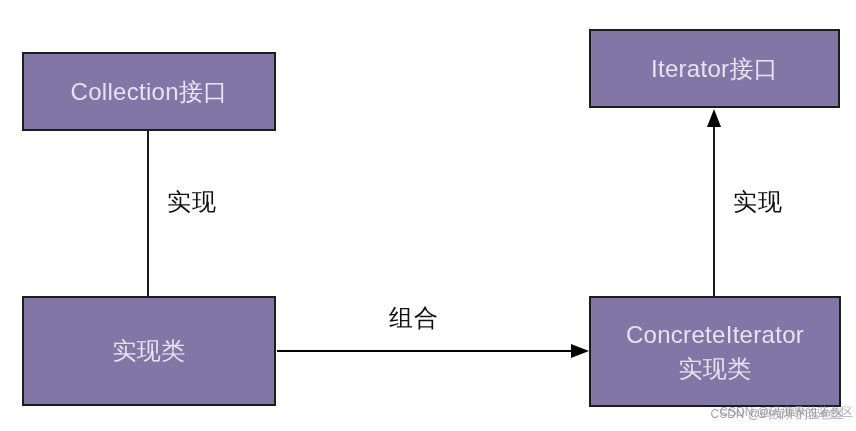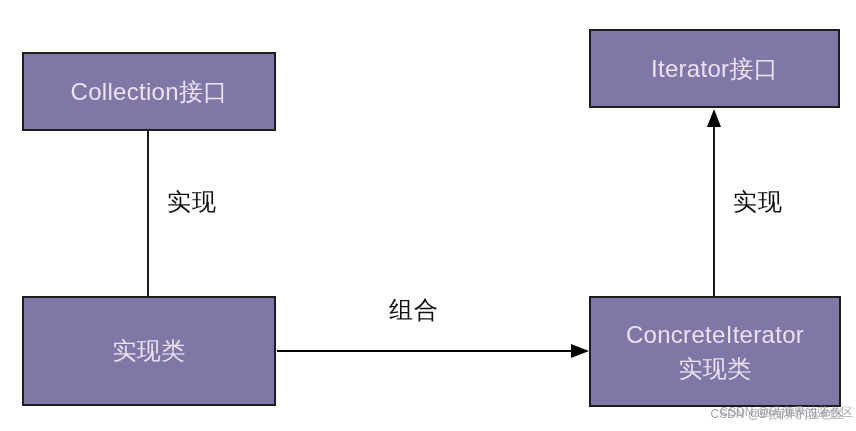--- a/index.html
+++ b/index.html
@@ -44,21 +44,21 @@
   .edge-label{
     position:absolute;
     color:var(--label-text);
     font-size:24px;font-weight:500;
     letter-spacing:1px;
     white-space:nowrap;
     text-align:center;
   }
   .label-realize-left{left:167px;top:186px;}
   .label-realize-right{left:733px;top:186px;}
-  .label-compose{left:389px;top:294px;}
+  .label-compose{left:389px;top:302px;}
   .watermark{
     position:absolute;right:3px;bottom:3px;
     height:24px;font-size:12px;
     color:var(--watermark);
     white-space:nowrap;
   }
   .watermark .wm-layer-2{
     position:absolute;right:9px;top:2px;
     color:#8D8D96;opacity:0.8;
   }

